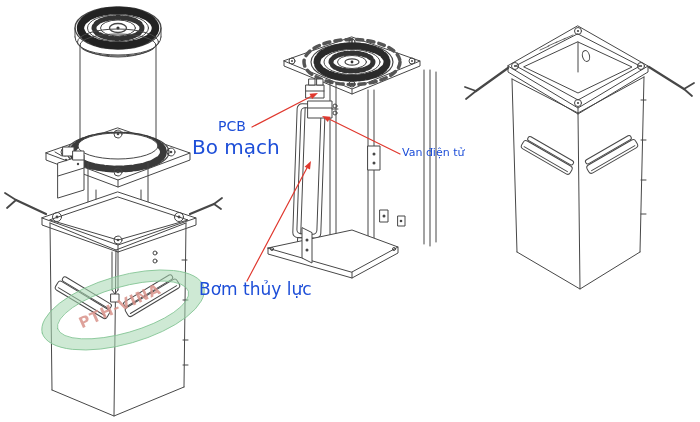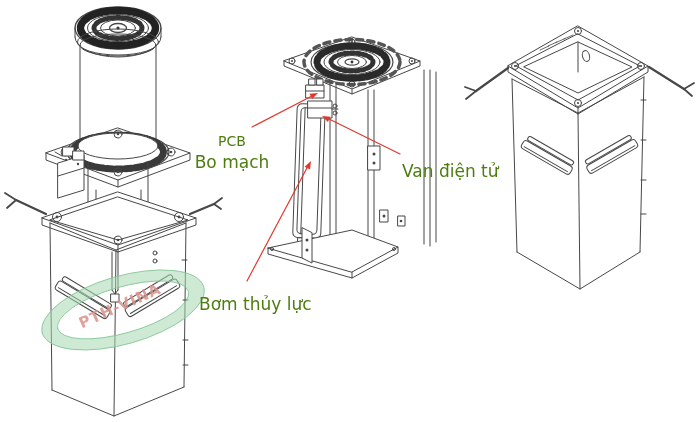--- a/index.html
+++ b/index.html
@@ -1,25 +1,25 @@
 <!DOCTYPE html>
 <html><head>
 <meta charset="utf-8">
 <style>
   html,body{margin:0;padding:0;background:#fff;}
   .stage{
     position:relative;width:700px;height:422px;background:#ffffff;
     font-family:"DejaVu Sans","Liberation Sans",sans-serif;overflow:hidden;
   }
   .stage svg{position:absolute;left:0;top:0;}
-  .label{position:absolute;color:#4d7c0f;white-space:nowrap;margin-top:15px;}
+  .label{position:absolute;color:#1d4ed8;white-space:nowrap;}
   .label-pcb-group{left:192px;top:117px;width:80px;text-align:center;}
   .pcb-line{font-size:14px;line-height:19px;}
-  .viet-line{font-size:17px;line-height:22px;}
-  .label-valve{left:402px;top:146px;font-size:17px;}
+  .viet-line{font-size:20px;line-height:22px;}
+  .label-valve{left:402px;top:146px;font-size:11px;}
   .label-pump{left:199px;top:279px;font-size:17px;text-align:right;}
 </style>
 </head>
 <body>
 
 <div class="stage">
 
 <svg width="700" height="422" viewBox="0 0 700 422">
   <g stroke="#474747" fill="none" stroke-width="1" stroke-linecap="round" stroke-linejoin="round">
 

